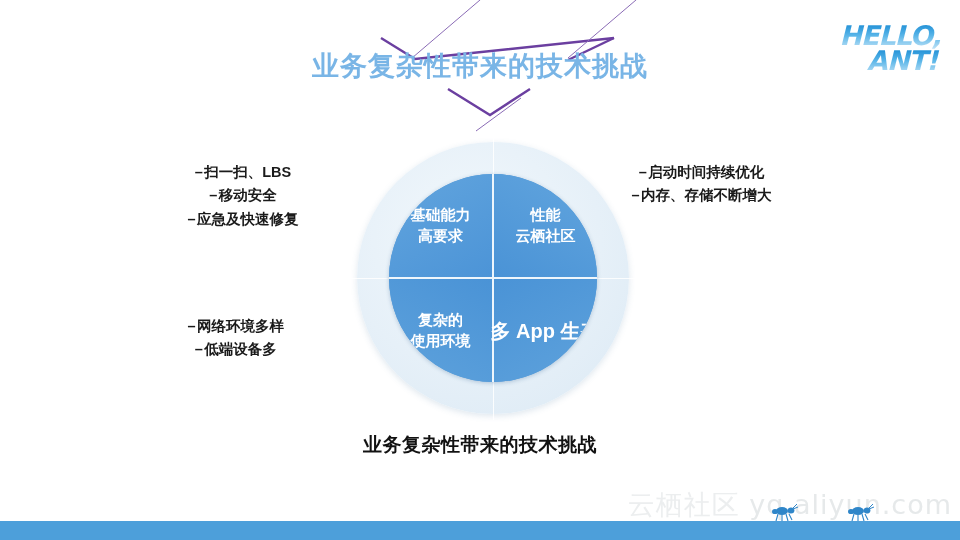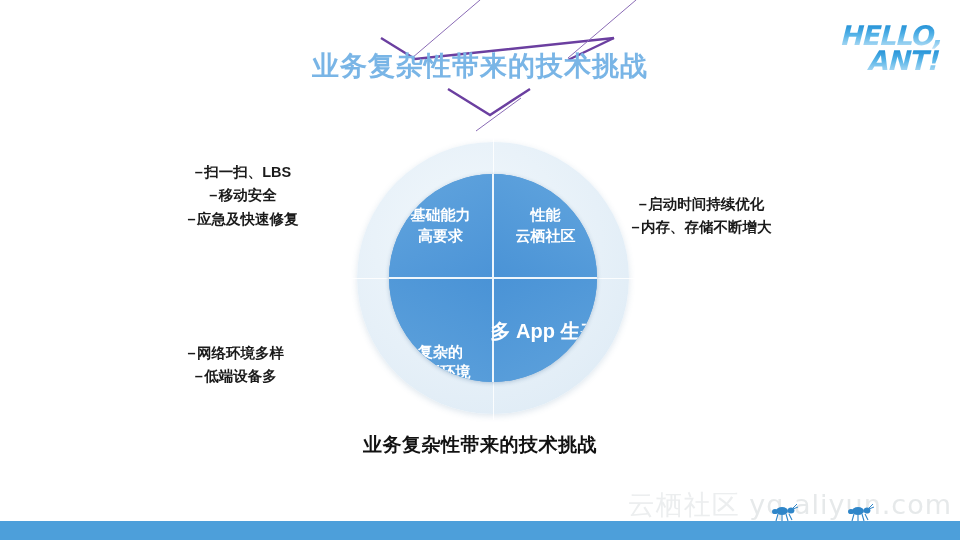--- a/index.html
+++ b/index.html
@@ -48,43 +48,43 @@
     display:flex;align-items:center;justify-content:center;
     color:#ffffff;font-weight:bold;font-size:15px;line-height:1.35;
     text-align:center;
     box-sizing:border-box;
   }
   .q-tl{left:0;top:0;background:linear-gradient(150deg,#62a5de 0%,#4c94d7 100%);
         border-right:1.5px solid #eef6fc;border-bottom:1.5px solid #eef6fc;justify-content:center;}
   .q-tr{right:0;top:0;background:linear-gradient(210deg,#62a5de 0%,#4a93d6 100%);
         border-left:1.5px solid #eef6fc;border-bottom:1.5px solid #eef6fc;}
   .q-bl{left:0;bottom:0;background:linear-gradient(30deg,#5ea2dc 0%,#4a93d6 100%);
-        border-right:1.5px solid #eef6fc;border-top:1.5px solid #eef6fc;align-items:flex-end;}
+        border-right:1.5px solid #eef6fc;border-top:1.5px solid #eef6fc;}
   .q-br{right:0;bottom:0;background:linear-gradient(330deg,#5ea2dc 0%,#4a93d6 100%);
         border-left:1.5px solid #eef6fc;border-top:1.5px solid #eef6fc;}
 
   
   .q-br .overflow-label{
     position:absolute;
     white-space:nowrap;
     font-size:20px;font-weight:bold;color:#fff;
     left:50%;top:50%;transform:translate(-50%,-50%);
   }
 
   
   .guide-v{position:absolute;left:135.5px;top:-6px;width:1px;height:284px;background:rgba(255,255,255,.85);}
   .guide-h{position:absolute;left:-6px;top:135.5px;height:1px;width:284px;background:rgba(255,255,255,.85);}
 
   
   .block{position:absolute;font-size:14.5px;line-height:1.62;color:#1a1a1a;font-weight:bold;white-space:nowrap;text-align:center;}
   .block .row{display:block;}
   .block .dash{display:inline-block;width:11px;}
   .b-tl{left:186px;top:161px;}
-  .b-tr{left:630px;top:161px;margin-top:32px;}
-  .b-bl{left:186px;top:315px;margin-top:27px;}
+  .b-tr{left:630px;top:161px;}
+  .b-bl{left:186px;top:315px;}
   .b-br{left:634px;top:315px;}
 
   
   .caption{
     position:absolute;left:0;top:432px;width:960px;text-align:center;
     font-size:19px;font-weight:bold;color:#121212;letter-spacing:.5px;
     white-space:nowrap;
   }
 
   

